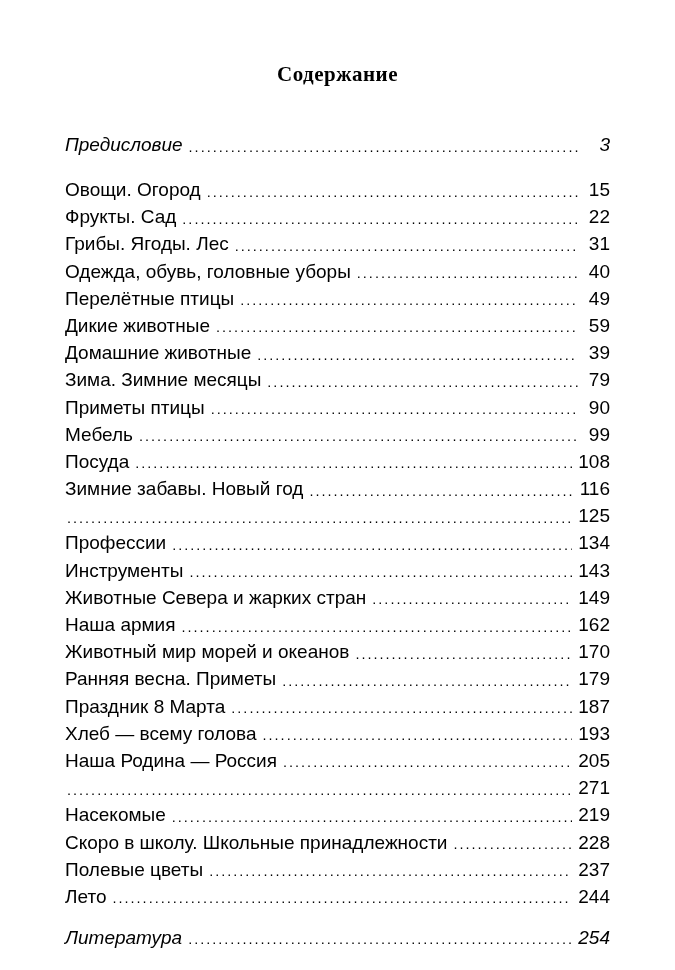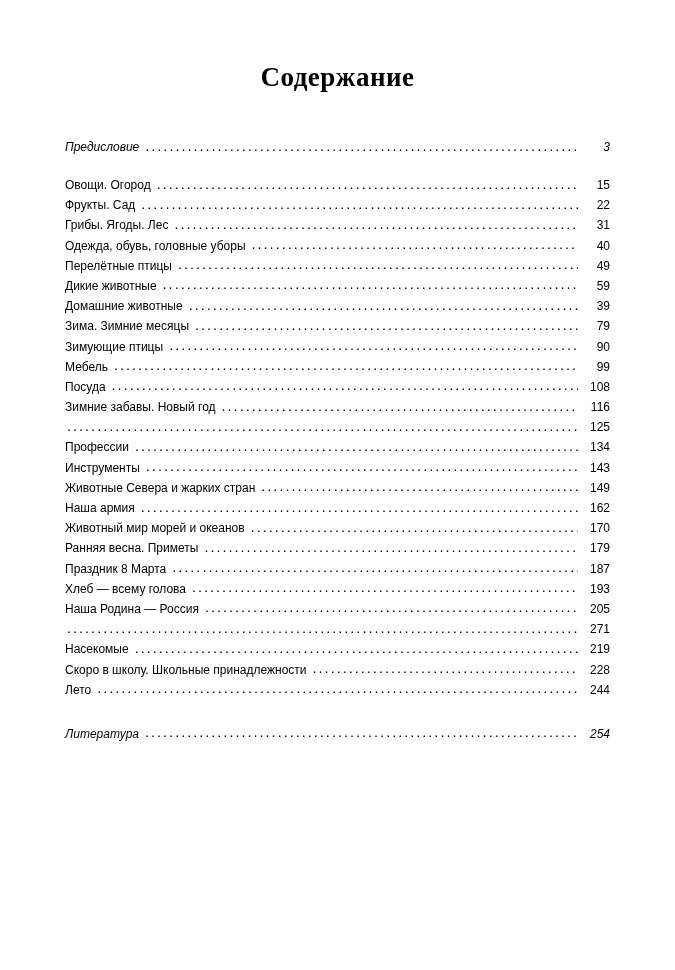--- a/index.html
+++ b/index.html
@@ -17,43 +17,43 @@
   .page {
     position: relative;
     width: 675px;
     height: 970px;
     box-sizing: border-box;
     padding: 0 65px;
   }
   .toc-title {
     font-family: "Liberation Serif", serif;
     font-weight: bold;
-    font-size: 27px;
+    font-size: 21px;
     text-align: center;
     margin-top: 62px;
     margin-bottom: 0;
     letter-spacing: 0.5px;
   }
   .toc-list {
     margin-top: 48px;
   }
   .entry {
     display: flex;
     align-items: center;
-    font-size: 12px;
+    font-size: 19px;
     line-height: 1.0;
     margin-bottom: 8.2px;
     white-space: nowrap;
   }
   .entry.italic .label,
   .entry.italic .page-num {
     font-style: italic;
   }
   .entry.gap-before {
-    margin-top: 32px;
+    margin-top: 22px;
   }
   .entry.gap-after {
     margin-bottom: 26px;
   }
   .label {
     flex: 0 0 auto;
     padding-right: 4px;
   }
   .dots {
     flex: 1 1 auto;
@@ -124,21 +124,21 @@
         <span class="label">Домашние животные</span>
         <span class="dots"></span>
         <span class="page-num">39</span>
       </div>
       <div class="entry">
         <span class="label">Зима. Зимние месяцы</span>
         <span class="dots"></span>
         <span class="page-num">79</span>
       </div>
       <div class="entry">
-        <span class="label">Зимующие птицы</span>
+        <span class="label">Приметы птицы</span>
         <span class="dots"></span>
         <span class="page-num">90</span>
       </div>
       <div class="entry">
         <span class="label">Мебель</span>
         <span class="dots"></span>
         <span class="page-num">99</span>
       </div>
       <div class="entry">
         <span class="label">Посуда</span>
@@ -205,20 +205,25 @@
       </div>
       <div class="entry">
         <span class="label">Насекомые</span>
         <span class="dots"></span>
         <span class="page-num">219</span>
       </div>
       <div class="entry">
         <span class="label">Скоро в школу. Школьные принадлежности</span>
         <span class="dots"></span>
         <span class="page-num">228</span>
+      </div>
+      <div class="entry">
+        <span class="label">Полевые цветы</span>
+        <span class="dots"></span>
+        <span class="page-num">237</span>
       </div>
       <div class="entry">
         <span class="label">Лето</span>
         <span class="dots"></span>
         <span class="page-num">244</span>
       </div>
       <div class="entry italic gap-before">
         <span class="label">Литература</span>
         <span class="dots"></span>
         <span class="page-num">254</span>

